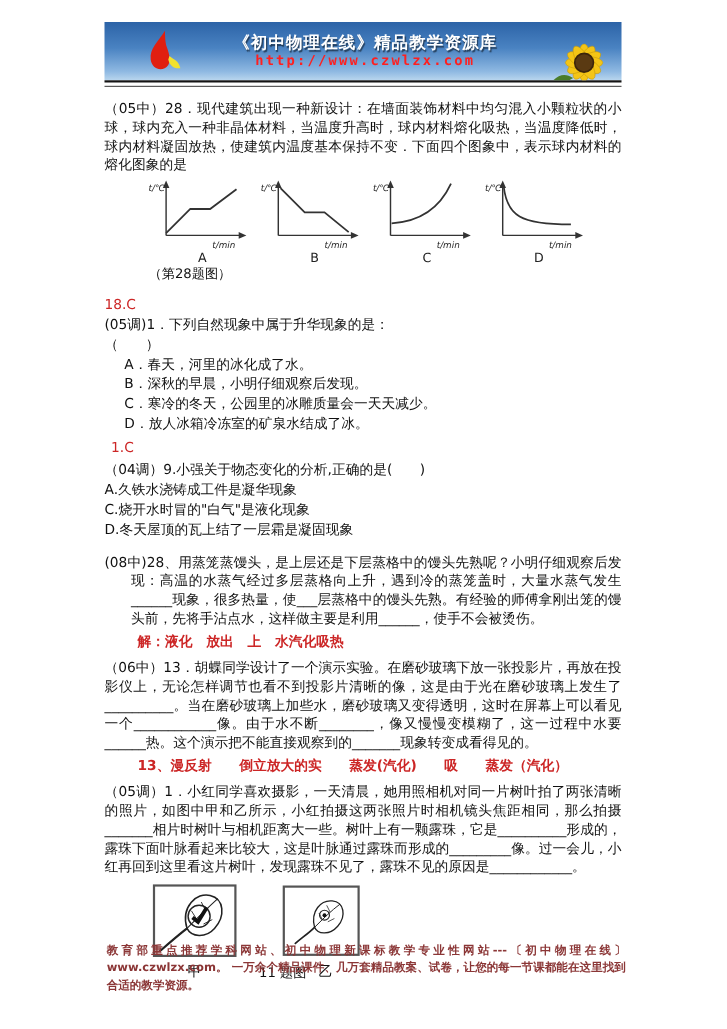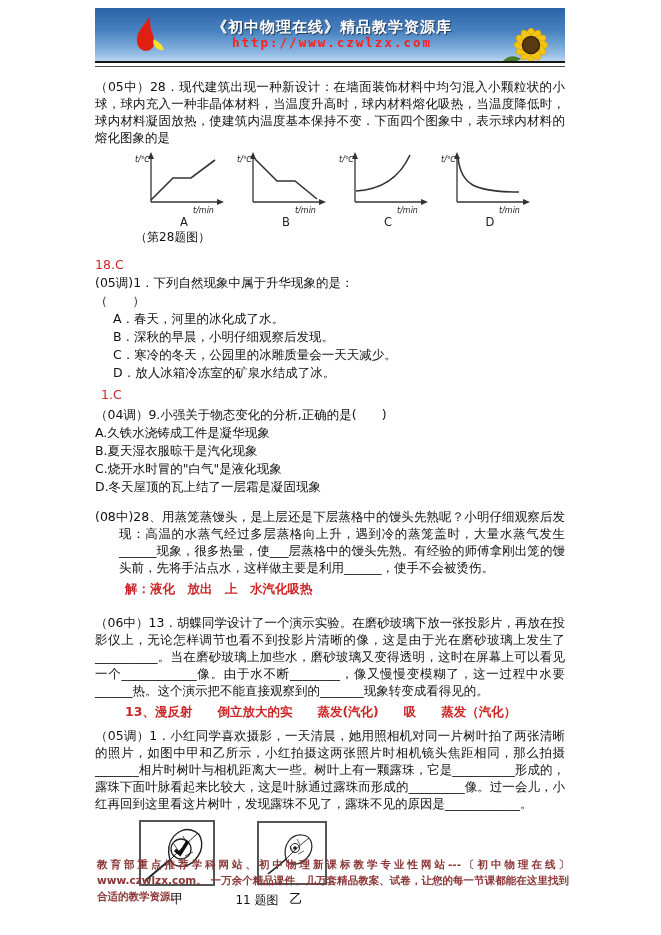--- a/index.html
+++ b/index.html
@@ -1,18 +1,18 @@
 <!DOCTYPE html>
 <html><head>
 <meta charset="utf-8">
 <style>
   html,body{margin:0;padding:0;background:#ffffff;}
   .page{position:relative;width:661px;height:935px;background:#fff;overflow:hidden;
         font-family:"DejaVu Sans","Liberation Sans",sans-serif;color:#111;}
-  .content{padding:8px 96px 0 95px;width:470px;}
+  .content{padding:20px 96px 0 95px;width:470px;}
 
   
   .banner{position:relative;width:470px;height:53px;display:flex;align-items:center;
           background:linear-gradient(to bottom,#2c63a7 0%,#4a83c2 45%,#8fb9e2 85%,#b9d6ee 100%);
           border-bottom:2px solid #141414;overflow:hidden;}
   .banner-logo{margin-left:34px;flex:0 0 auto;}
   .banner-mid{flex:1 1 auto;text-align:center;line-height:1.1;}
   .banner-title{color:#ffffff;font-weight:bold;font-size:15px;letter-spacing:1px;
                 text-shadow:1px 1px 1px rgba(0,0,0,.55);}
   .banner-url{color:#ff1f1f;font-weight:bold;font-size:12.5px;letter-spacing:2px;
@@ -152,29 +152,28 @@
         <div>B．深秋的早晨，小明仔细观察后发现。</div>
         <div>C．寒冷的冬天，公园里的冰雕质量会一天天减少。</div>
         <div>D．放人冰箱冷冻室的矿泉水结成了冰。</div>
       </div>
     </div>
     <p class="ans" style="margin-left:6px">1.C</p>
 
     <div class="opt-list" style="margin-top:2px">
       <div>（04调）9.小强关于物态变化的分析,正确的是(　　)</div>
       <div>A.久铁水浇铸成工件是凝华现象</div>
-      <div>B.夏天湿衣服晾干是汽化现象</div>
       <div>C.烧开水时冒的"白气"是液化现象</div>
       <div>D.冬天屋顶的瓦上结了一层霜是凝固现象</div>
     </div>
 
     <p class="q hang" style="margin-top:12px">(08中)28、用蒸笼蒸馒头，是上层还是下层蒸格中的馒头先熟呢？小明仔细观察后发现：高温的水蒸气经过多层蒸格向上升，遇到冷的蒸笼盖时，大量水蒸气发生______现象，很多热量，使___层蒸格中的馒头先熟。有经验的师傅拿刚出笼的馒头前，先将手沾点水，这样做主要是利用______，使手不会被烫伤。</p>
     <p class="ans bold ind">解：液化　放出　上　水汽化吸热</p>
 
-    <p class="q" style="margin-top:16px">（06中）13．胡蝶同学设计了一个演示实验。在磨砂玻璃下放一张投影片，再放在投影仪上，无论怎样调节也看不到投影片清晰的像，这是由于光在磨砂玻璃上发生了__________。当在磨砂玻璃上加些水，磨砂玻璃又变得透明，这时在屏幕上可以看见一个____________像。由于水不断________，像又慢慢变模糊了，这一过程中水要______热。这个演示把不能直接观察到的_______现象转变成看得见的。</p>
+    <p class="q" style="margin-top:6px">（06中）13．胡蝶同学设计了一个演示实验。在磨砂玻璃下放一张投影片，再放在投影仪上，无论怎样调节也看不到投影片清晰的像，这是由于光在磨砂玻璃上发生了__________。当在磨砂玻璃上加些水，磨砂玻璃又变得透明，这时在屏幕上可以看见一个____________像。由于水不断________，像又慢慢变模糊了，这一过程中水要______热。这个演示把不能直接观察到的_______现象转变成看得见的。</p>
     <p class="ans bold ind">13、漫反射　　倒立放大的实　　蒸发(汽化)　　吸　　蒸发（汽化）</p>
 
     <p class="q" style="margin-top:6px">（05调）1．小红同学喜欢摄影，一天清晨，她用照相机对同一片树叶拍了两张清晰的照片，如图中甲和乙所示，小红拍摄这两张照片时相机镜头焦距相同，那么拍摄_______相片时树叶与相机距离大一些。树叶上有一颗露珠，它是__________形成的，露珠下面叶脉看起来比较大，这是叶脉通过露珠而形成的_________像。过一会儿，小红再回到这里看这片树叶，发现露珠不见了，露珠不见的原因是____________。</p>
 
     <div class="leaf-fig">
       <svg class="leaf-box l" width="72" height="62" viewBox="0 0 72 62">
         <path class="leafart" stroke-width="2" d="M4,59 C12,52 20,45 29,38"></path>
         <path class="leafart" stroke-width="1.4" d="M29,38 C23,18 38,5 50,8 C63,11 64,27 54,38 C46,47 33,46 29,38 Z"></path>
         <path class="leafart" stroke-width="1" d="M29,38 C38,29 47,20 57,11"></path>
         <path class="leafart" stroke-width="0.8" d="M38,30 L33,22 M46,22 L42,14 M44,34 L52,30"></path>

